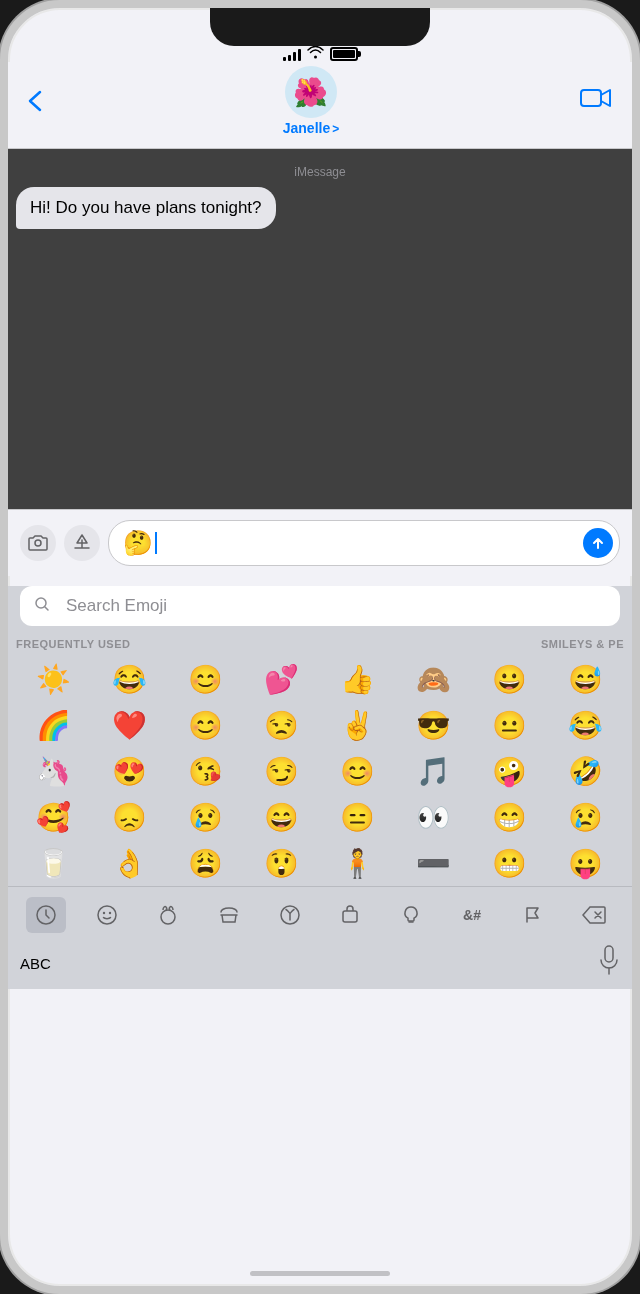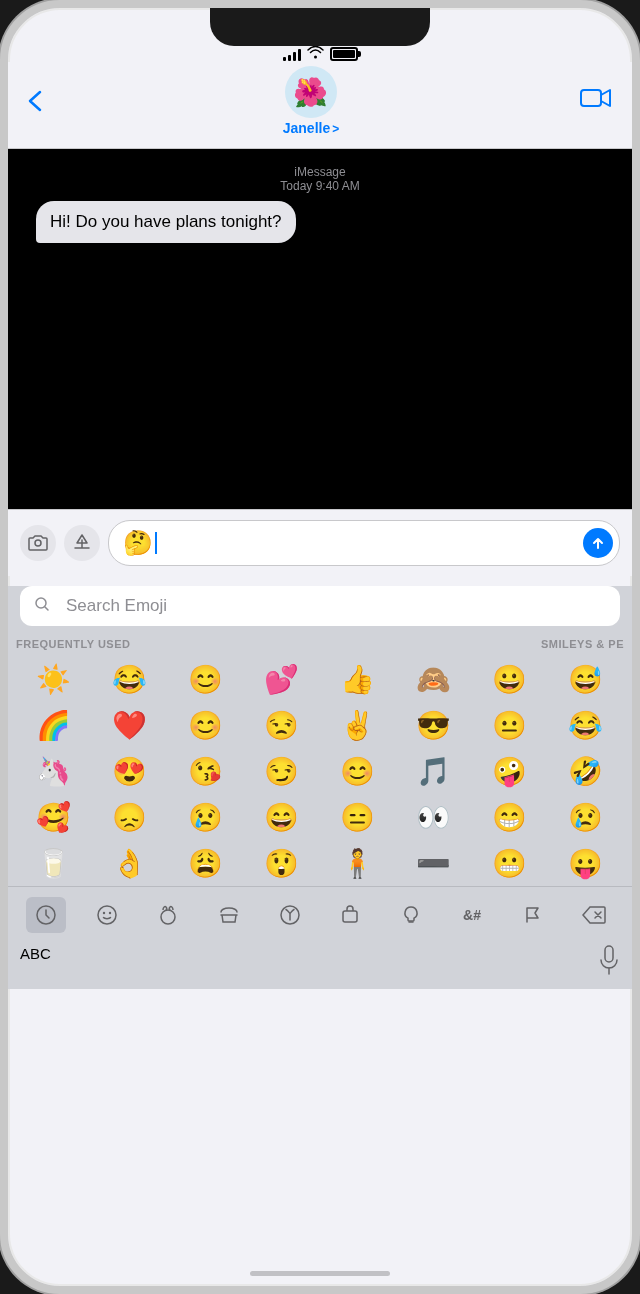--- a/index.html
+++ b/index.html
@@ -140,23 +140,23 @@
     .chevron-right {
       font-size: 12px;
       color: #007aff;
     }
     .video-button {
       color: #007aff;
       font-size: 22px;
     }
     
     .messages-area {
-      background: #000000;
+      background: #404040;
       flex: 1;
-      padding: 16px 28px;
+      padding: 16px 8px;
       overflow-y: auto;
       min-height: 360px;
     }
     .message-timestamp {
       text-align: center;
       font-size: 12px;
       color: #8e8e93;
       margin-bottom: 8px;
     }
     .message-bubble-container {
@@ -316,21 +316,21 @@
       width: 140px;
       height: 5px;
       background: #000;
       border-radius: 3px;
       opacity: 0.2;
     }
     
     .keyboard-bottom {
       background: #d1d3d9;
       display: flex;
-      align-items: flex-start;
+      align-items: center;
       justify-content: space-between;
       padding: 4px 12px 8px;
     }
     .keyboard-abc {
       font-size: 15px;
       color: #000;
       font-weight: 500;
     }
     .keyboard-mic {
       font-size: 22px;
@@ -382,21 +382,20 @@
       <svg width="32" height="22" viewBox="0 0 32 22">
         <rect x="1" y="3" width="20" height="16" rx="3" stroke="#007aff" stroke-width="2" fill="none"></rect>
         <path d="M21 8l9-5v16l-9-5" stroke="#007aff" stroke-width="2" fill="none" stroke-linejoin="round"></path>
       </svg>
     </div>
   </div>
 
   <div class="messages-area">
     <div class="message-timestamp">
       <div>iMessage</div>
-      <div>Today 9:40 AM</div>
     </div>
     <div class="message-bubble-container">
       <div class="message-bubble">Hi! Do you have plans tonight?</div>
     </div>
   </div>
 
   <div class="input-area">
     <div class="input-icon-btn">
       <svg width="20" height="16" viewBox="0 0 20 16">
         <path d="M7 1l-2 2H2a1 1 0 0 0-1 1v10a1 1 0 0 0 1 1h16a1 1 0 0 0 1-1V4a1 1 0 0 0-1-1h-3L13 1H7z" stroke="#636366" stroke-width="1.5" fill="none"></path>

